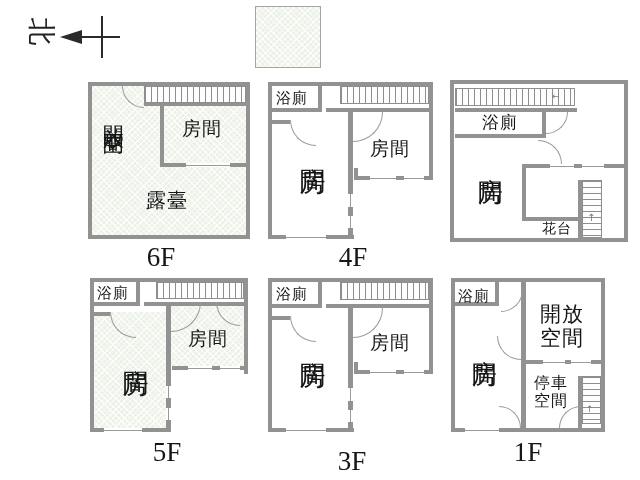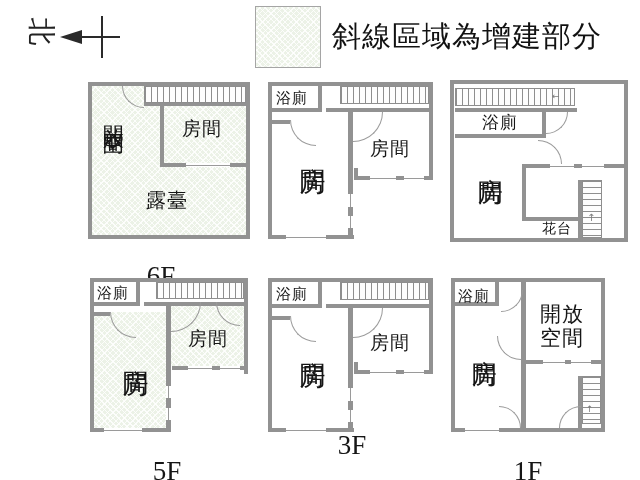--- a/index.html
+++ b/index.html
@@ -14,41 +14,40 @@
   .st.v{background-image:repeating-linear-gradient(to bottom,#8e8e8e 0 1px,transparent 1px 6px);}
   .arc{position:absolute;box-sizing:border-box;border:0 solid #9b9b9b;background:transparent;}
   .arc.bl{border-left:1px solid #9b9b9b;border-bottom:1px solid #9b9b9b;border-bottom-left-radius:100%;}
   .arc.br{border-right:1px solid #9b9b9b;border-bottom:1px solid #9b9b9b;border-bottom-right-radius:100%;}
   .arc.tl{border-left:1px solid #9b9b9b;border-top:1px solid #9b9b9b;border-top-left-radius:100%;}
   .arc.tr{border-right:1px solid #9b9b9b;border-top:1px solid #9b9b9b;border-top-right-radius:100%;}
   .hatch{background-color:#ecf2e7;background-image:repeating-linear-gradient(45deg,rgba(255,255,255,.85) 0 1px,transparent 1px 4px),repeating-linear-gradient(-45deg,rgba(255,255,255,.85) 0 1px,transparent 1px 4px);}
   .lab{position:absolute;font-family:"Liberation Serif",serif;color:#161616;line-height:1.15;letter-spacing:1px;white-space:nowrap;}
   .lab.v{writing-mode:vertical-rl;text-orientation:upright;letter-spacing:3px;white-space:normal;}
   .lab.wrap{white-space:normal;text-align:center;}
-  .flab{position:absolute;width:80px;text-align:center;font-family:"Liberation Serif",serif;font-size:27px;color:#161616;margin-top:19px;}
+  .flab{position:absolute;width:80px;text-align:center;font-family:"Liberation Serif",serif;font-size:27px;color:#161616;}
   .icon{position:absolute;color:#7c7c7c;font-family:"DejaVu Sans",sans-serif;}
   #watermark{position:absolute;left:150px;top:210px;font-family:"Liberation Sans",sans-serif;font-weight:700;font-size:50px;letter-spacing:7px;color:rgba(123,123,123,0.68);z-index:40;white-space:nowrap;}
   #legend-swatch{position:absolute;left:255px;top:6px;width:66px;height:62px;border:1px solid #a5a5a5;box-sizing:border-box;}
   #legend-text{position:absolute;left:332px;top:20px;font-size:29px;color:#111;}
   #north{position:absolute;left:26px;top:16px;font-size:28px;color:#222;transform:rotate(90deg);}
   .cline{position:absolute;background:#2a2a2a;}
   #arrowhead{position:absolute;left:60px;top:30px;width:0;height:0;border-top:7px solid transparent;border-bottom:7px solid transparent;border-right:22px solid #2a2a2a;}
 </style>
 </head>
 <body>
 
 <div id="page">
 
   <div id="north" class="lab">北</div>
   <div id="arrowhead"></div>
   <div class="cline" style="left:80px;top:36px;width:40px;height:2px;"></div>
   <div class="cline" style="left:101px;top:16px;width:2px;height:42px;"></div>
 
   <div id="legend-swatch" class="hatch"></div>
-  <div id="legend-text" class="lab">斜線區域為增建部分</div>
 
 
   <div class="plan" style="left:88px;top:82px;width:162px;height:157px;">
     <div class="abs hatch" style="left:3px;top:3px;width:156px;height:151px;"></div>
     <div class="w" style="left:0;top:0;width:162px;height:4px;"></div>
     <div class="w" style="left:0;top:153px;width:162px;height:4px;"></div>
     <div class="w" style="left:0;top:0;width:4px;height:157px;"></div>
     <div class="w" style="left:158px;top:0;width:4px;height:157px;"></div>
     <div class="st h" style="left:56px;top:4px;width:102px;height:17px;"></div>
     <div class="w" style="left:56px;top:21px;width:102px;height:3px;"></div>
@@ -85,20 +84,21 @@
     <div class="g" style="left:80px;top:112px;width:5px;height:13px;"></div>
     <div class="t" style="left:82px;top:112px;width:1px;height:13px;"></div>
     <div class="g" style="left:80px;top:134px;width:5px;height:12px;"></div>
     <div class="t" style="left:82px;top:134px;width:1px;height:12px;"></div>
     <div class="g" style="left:18px;top:153px;width:40px;height:4px;"></div>
     <div class="t" style="left:18px;top:155px;width:40px;height:1px;"></div>
     <div class="lab" style="left:8px;top:8px;font-size:15px;">浴廁</div>
     <div class="lab v" style="left:29px;top:64px;height:60px;font-size:26px;">房間</div>
     <div class="lab" style="left:102px;top:56px;font-size:19px;">房間</div>
   </div>
+  <div class="flab" style="left:313px;top:242px;">4F</div>
 
   <div class="plan" style="left:450px;top:80px;width:178px;height:162px;">
     <div class="w" style="left:0;top:0;width:178px;height:4px;"></div>
     <div class="w" style="left:0;top:158px;width:178px;height:4px;"></div>
     <div class="w" style="left:0;top:0;width:4px;height:162px;"></div>
     <div class="w" style="left:174px;top:0;width:4px;height:162px;"></div>
     <div class="st h" style="left:5px;top:8px;width:120px;height:18px;"></div>
     <div class="icon" style="left:102px;top:11px;font-size:9px;">←</div>
     <div class="w" style="left:5px;top:28px;width:122px;height:4px;"></div>
     <div class="arc br" style="left:96px;top:32px;width:22px;height:22px;"></div>
@@ -175,21 +175,21 @@
     <div class="g" style="left:80px;top:110px;width:5px;height:13px;"></div>
     <div class="t" style="left:82px;top:110px;width:1px;height:13px;"></div>
     <div class="g" style="left:80px;top:132px;width:5px;height:12px;"></div>
     <div class="t" style="left:82px;top:132px;width:1px;height:12px;"></div>
     <div class="g" style="left:18px;top:150px;width:40px;height:4px;"></div>
     <div class="t" style="left:18px;top:152px;width:40px;height:1px;"></div>
     <div class="lab" style="left:8px;top:8px;font-size:15px;">浴廁</div>
     <div class="lab v" style="left:29px;top:62px;height:60px;font-size:26px;">房間</div>
     <div class="lab" style="left:102px;top:54px;font-size:19px;">房間</div>
   </div>
-  <div class="flab" style="left:312px;top:411px;">3F</div>
+  <div class="flab" style="left:312px;top:446px;">3F</div>
 
   <div class="plan" style="left:451px;top:278px;width:154px;height:154px;">
     <div class="w" style="left:0;top:0;width:154px;height:4px;"></div>
     <div class="w" style="left:0;top:150px;width:154px;height:4px;"></div>
     <div class="w" style="left:0;top:0;width:4px;height:154px;"></div>
     <div class="w" style="left:150px;top:0;width:4px;height:154px;"></div>
     <div class="w" style="left:70px;top:4px;width:5px;height:146px;"></div>
     <div class="w" style="left:44px;top:4px;width:4px;height:24px;"></div>
     <div class="w" style="left:0;top:24px;width:48px;height:4px;"></div>
     <div class="arc br" style="left:50px;top:12px;width:22px;height:22px;"></div>
@@ -202,16 +202,17 @@
     <div class="w" style="left:127px;top:98px;width:4px;height:52px;"></div>
     <div class="st v" style="left:131px;top:98px;width:19px;height:48px;"></div>
     <div class="icon" style="left:135px;top:126px;font-size:9px;">↑</div>
     <div class="arc tl" style="left:108px;top:128px;width:22px;height:22px;"></div>
     <div class="arc tr" style="left:48px;top:128px;width:22px;height:22px;"></div>
     <div class="g" style="left:14px;top:150px;width:34px;height:4px;"></div>
     <div class="t" style="left:14px;top:152px;width:34px;height:1px;"></div>
     <div class="lab" style="left:7px;top:10px;font-size:15px;">浴廁</div>
     <div class="lab v" style="left:18px;top:62px;height:58px;font-size:25px;">房間</div>
     <div class="lab wrap" style="left:86px;top:24px;width:50px;font-size:21px;">開放空間</div>
+    <div class="lab wrap" style="left:80px;top:96px;width:40px;font-size:16px;">停車空間</div>
   </div>
   <div class="flab" style="left:488px;top:437px;">1F</div>
 
 </div>
 
 </body></html>

